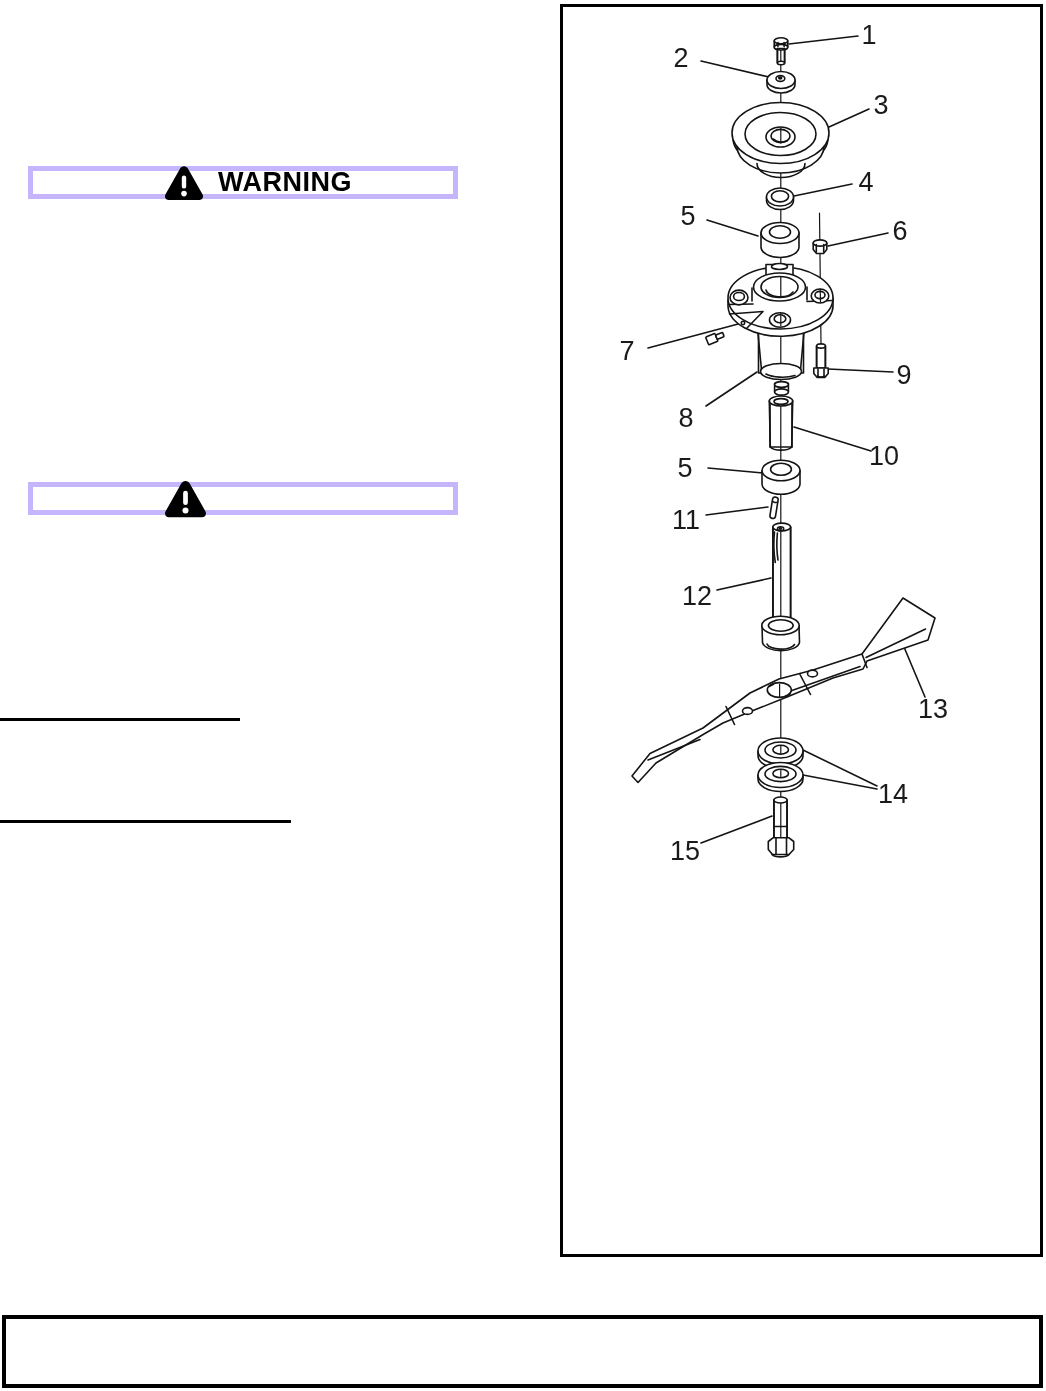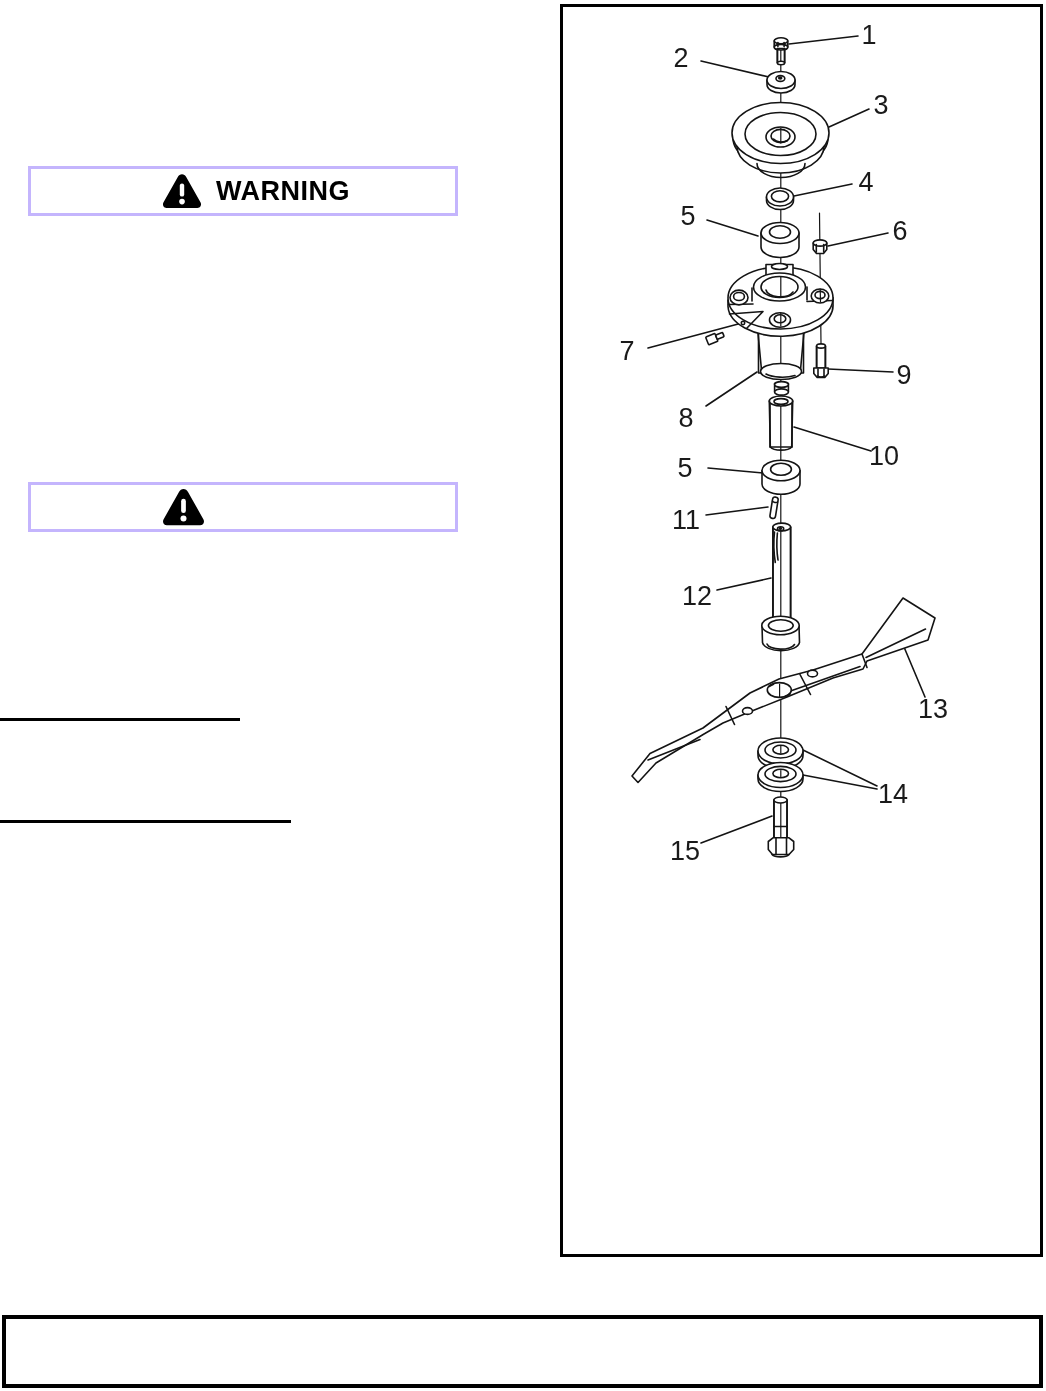--- a/index.html
+++ b/index.html
@@ -1,22 +1,22 @@
 <!DOCTYPE html>
 <html><head>
 <meta charset="utf-8">
 <style>
   html,body{margin:0;padding:0;}
   body{
     width:1046px;height:1391px;position:relative;background:#ffffff;
     font-family:"Liberation Sans",sans-serif;overflow:hidden;
   }
   .warn-box{
-    position:absolute;left:28px;width:430px;height:50px;
-    border:3px solid #c4b5fd;background:#fff;box-sizing:border-box;
+    position:absolute;left:28px;width:430px;height:33px;
+    border:5px solid #c4b5fd;background:#fff;box-sizing:border-box;
     display:flex;align-items:center;padding-left:131px;
   }
   #warn-box-1{top:166px;}
   #warn-box-2{top:482px;}
   .warn-title{
     font-weight:bold;font-size:27px;letter-spacing:0.5px;color:#000;
     margin-left:14px;transform:scaleY(1.05);
   }
   .tri-icon{display:block;}
   .rule{position:absolute;left:0;background:#000;height:3px;}

